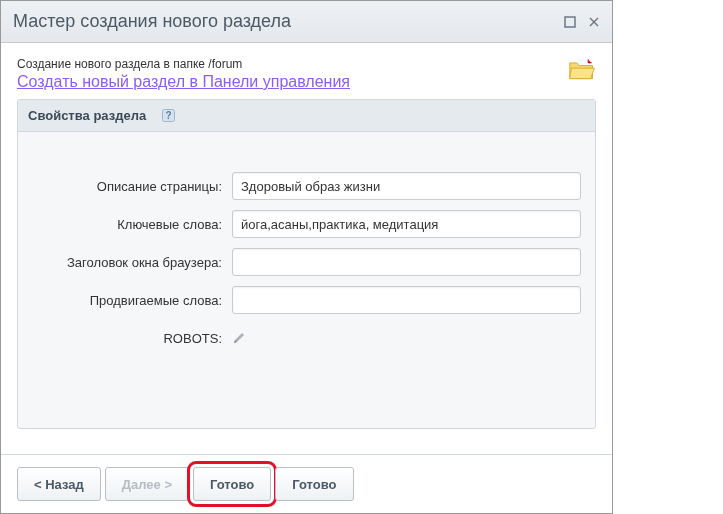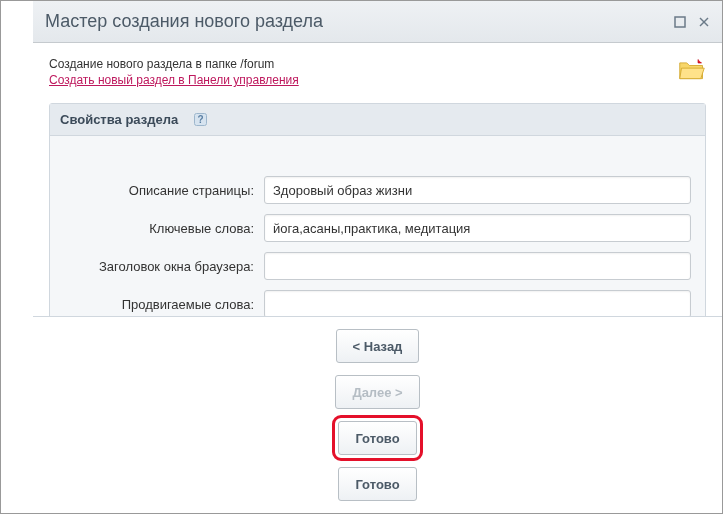--- a/index.html
+++ b/index.html
@@ -3,27 +3,26 @@
 <meta charset="utf-8">
 <style>
   * { box-sizing: border-box; margin: 0; padding: 0; }
   body {
     font-family: "Helvetica Neue", Arial, sans-serif;
     font-size: 13px;
     color: #333;
     background: #fff;
   }
   .dialog {
-    width: 723px;
+    width: 613px;
     height: 514px;
     border: 1px solid #999;
     display: flex;
     flex-direction: column;
     background: #fff;
-    padding-left: 32px;
   }
   .titlebar {
     height: 42px;
     background: linear-gradient(#eef1f4, #e4e8ec);
     border-bottom: 1px solid #c5cace;
     display: flex;
     align-items: center;
     padding: 0 12px;
   }
   .titlebar-title {
@@ -47,33 +46,33 @@
     justify-content: center;
   }
   .content {
     flex: 1;
     padding: 14px 16px;
     overflow: auto;
   }
   .intro {
     display: flex;
     align-items: flex-start;
-    margin-bottom: 16px;
+    margin-bottom: 8px;
   }
   .intro-text {
     flex: 1;
   }
   .intro-line1 {
     color: #333;
     font-size: 12px;
   }
   .intro-link {
-    color: #be185d;
+    color: #8b5cf6;
     text-decoration: underline;
-    font-size: 12px;
+    font-size: 16px;
     cursor: pointer;
     display: inline-block;
     margin-top: 2px;
   }
   .folder-icon {
     width: 28px;
     height: 24px;
   }
   .panel {
     border: 1px solid #d0d7de;
@@ -147,23 +146,22 @@
   .pencil-icon {
     width: 14px;
     height: 14px;
     color: #7f8a95;
     cursor: pointer;
   }
   .footer {
     border-top: 1px solid #d0d7de;
     padding: 12px 16px;
     display: flex;
-    gap: 12px;
-    align-items: center;
-    flex-direction: column;
+    gap: 4px;
+    align-items: center;
   }
   .btn {
     height: 34px;
     padding: 0 16px;
     border: 1px solid #b8bfc5;
     border-radius: 3px;
     background: linear-gradient(#ffffff, #eef1f4);
     color: #4c5a67;
     font-size: 13px;
     font-weight: bold;

